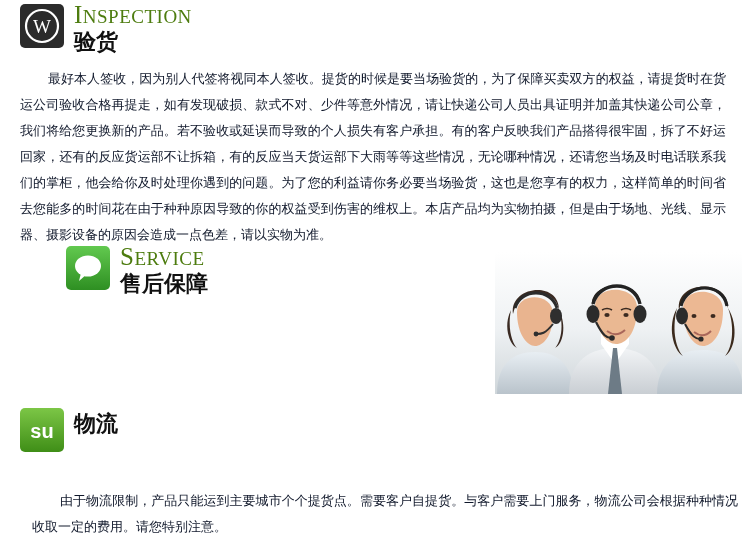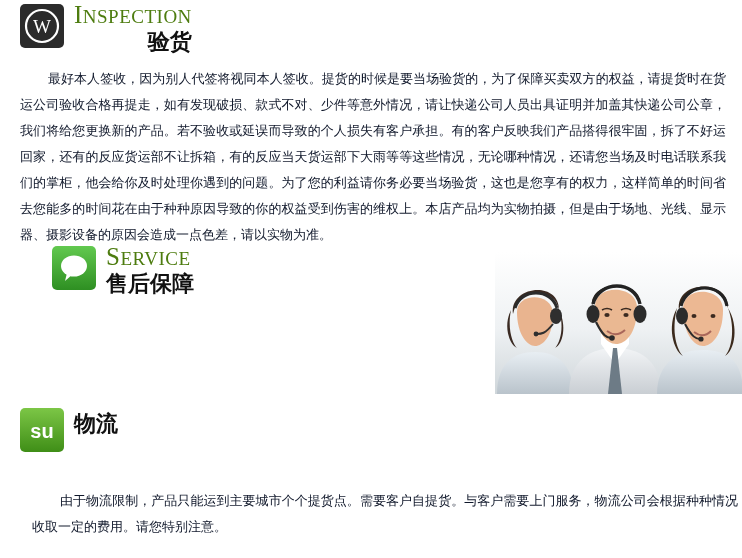--- a/index.html
+++ b/index.html
@@ -55,38 +55,37 @@
     font-size: 25px;
     line-height: 20px;
   }
   .cn {
     font-size: 22px;
     line-height: 26px;
     margin-top: 2px;
     color: #111111;
     font-weight: bold;
     font-family: "DejaVu Sans", sans-serif;
-    text-align: right;
   }
 
   
   .para {
     font-size: 13px;
     line-height: 26px;
     color: #0f172a;
     text-align: justify;
     text-justify: inter-ideograph;
     font-family: "DejaVu Sans", sans-serif;
   }
 
   
   #inspection-block { position: absolute; left: 20px; top: 4px; width: 710px; }
   #inspection-text  { position: absolute; left: 20px; top: 66px; width: 706px; text-indent: 28px; }
 
-  #service-block    { position: absolute; left: 16px; top: 246px; width: 400px; padding-left: 36px; }
+  #service-block    { position: absolute; left: 30px; top: 246px; width: 400px; padding-left: 36px; }
   #service-text     { position: absolute; left: 60px; top: 322px; width: 440px; line-height: 27px; }
 
   #logistics-block  { position: absolute; left: 20px; top: 408px; width: 400px; }
   #logistics-text   { position: absolute; left: 32px; top: 488px; width: 706px; text-indent: 28px; }
 
   
   #service-photo {
     position: absolute;
     left: 495px;
     top: 252px;

